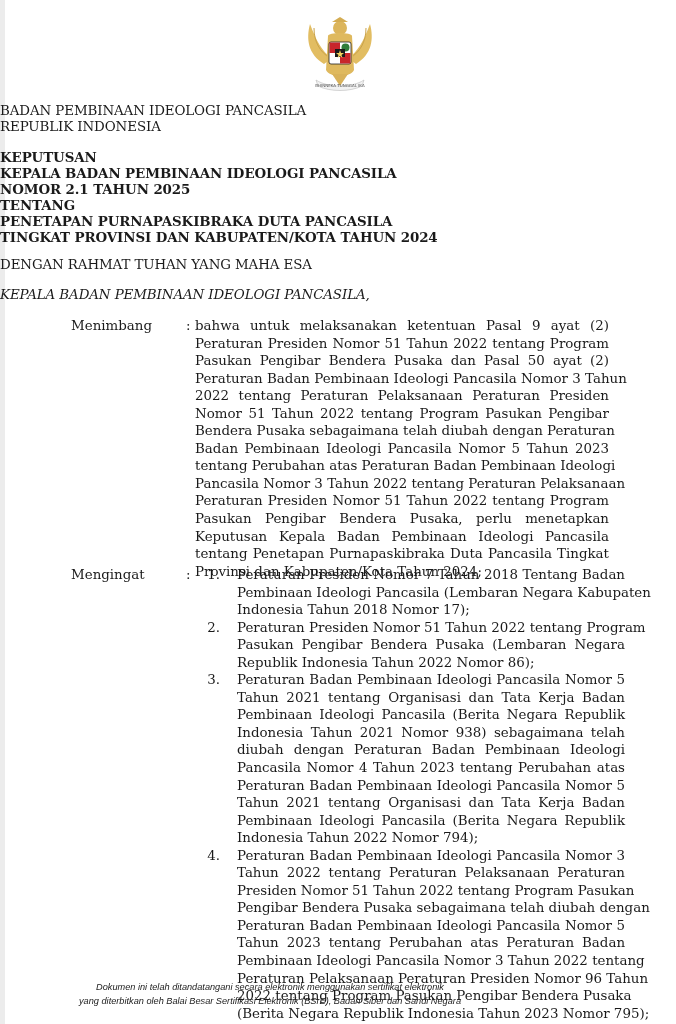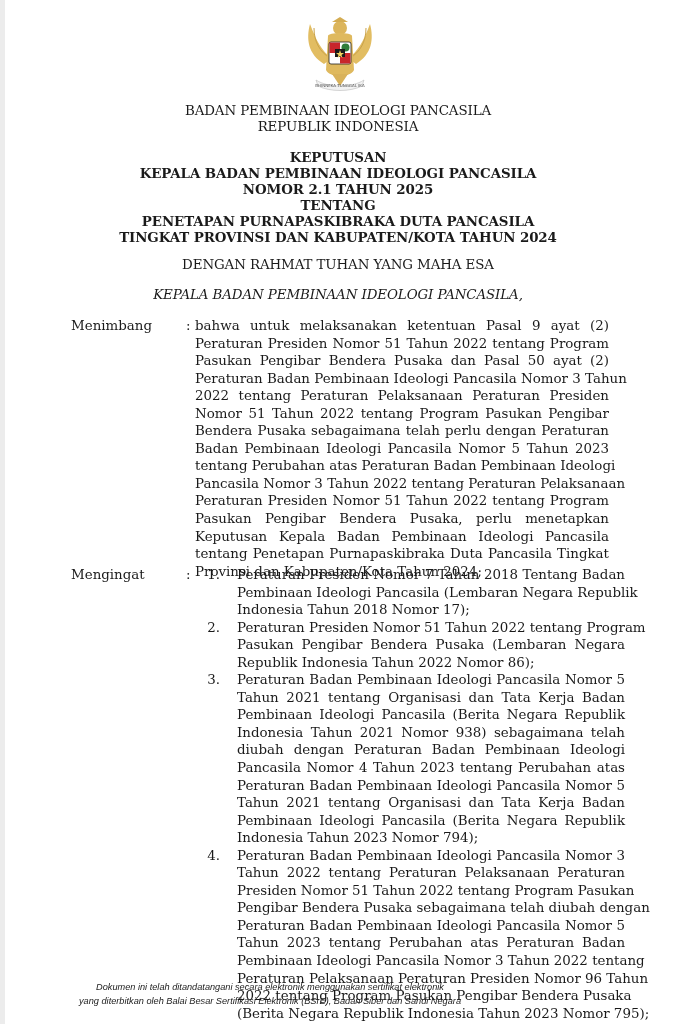--- a/index.html
+++ b/index.html
@@ -4,21 +4,21 @@
 <style>
   html, body { margin: 0; padding: 0; }
   body {
     width: 676px; height: 1024px; overflow: hidden;
     background: #ffffff; position: relative;
     font-family: "DejaVu Serif", "Liberation Serif", serif;
     color: #1a1a1a;
   }
   .edge { position: absolute; left: 0; top: 0; width: 5px; height: 1024px; background: #ececec; }
   .emblem { position: absolute; left: 302px; top: 14px; width: 76px; height: 82px; }
-  .center-block { position: absolute; left: 0; width: 676px; text-align: center; font-size: 13.4px; line-height: 16px; letter-spacing: -0.1px; }
+  .center-block { position: absolute; left: 0; width: 676px; font-size: 13.4px; line-height: 16px; letter-spacing: -0.1px; }
   .center-block div { white-space: nowrap; }
   .section { position: absolute; left: 71px; width: 544px; font-size: 13.4px; line-height: 17.55px; }
   .label { position: absolute; left: 0; top: 0; }
   .colon { position: absolute; left: 115px; top: 0; }
   .body-text { position: absolute; left: 124px; width: 414px; text-align: justify; }
   .body-text .ln { display: block; text-align: justify; text-align-last: justify; white-space: nowrap; height: 17.55px; }
   .body-text .ln.last { text-align-last: left; }
   .list-item { position: relative; }
   .list-num { position: absolute; left: 129px; top: 0; width: 20px; text-align: right; }
   .list-body { position: relative; left: 166px; width: 388px; }
@@ -81,41 +81,41 @@
 <div class="section" style="top:317px;">
   <span class="label">Menimbang</span>
   <span class="colon">:</span>
   <div class="body-text">
     <span class="ln">bahwa untuk melaksanakan ketentuan Pasal 9 ayat (2)</span>
     <span class="ln">Peraturan Presiden Nomor 51 Tahun 2022 tentang Program</span>
     <span class="ln">Pasukan Pengibar Bendera Pusaka dan Pasal 50 ayat (2)</span>
     <span class="ln">Peraturan Badan Pembinaan Ideologi Pancasila Nomor 3 Tahun</span>
     <span class="ln">2022 tentang Peraturan Pelaksanaan Peraturan Presiden</span>
     <span class="ln">Nomor 51 Tahun 2022 tentang Program Pasukan Pengibar</span>
-    <span class="ln">Bendera Pusaka sebagaimana telah perlu dengan Peraturan</span>
+    <span class="ln">Bendera Pusaka sebagaimana telah diubah dengan Peraturan</span>
     <span class="ln">Badan Pembinaan Ideologi Pancasila Nomor 5 Tahun 2023</span>
     <span class="ln">tentang Perubahan atas Peraturan Badan Pembinaan Ideologi</span>
     <span class="ln">Pancasila Nomor 3 Tahun 2022 tentang Peraturan Pelaksanaan</span>
     <span class="ln">Peraturan Presiden Nomor 51 Tahun 2022 tentang Program</span>
     <span class="ln">Pasukan Pengibar Bendera Pusaka, perlu menetapkan</span>
     <span class="ln">Keputusan Kepala Badan Pembinaan Ideologi Pancasila</span>
     <span class="ln">tentang Penetapan Purnapaskibraka Duta Pancasila Tingkat</span>
     <span class="ln last">Provinsi dan Kabupaten/Kota Tahun 2024;</span>
   </div>
 </div>
 
 <div class="section" style="top:566px;">
   <span class="label">Mengingat</span>
   <span class="colon">:</span>
 
   <div class="list-item">
     <span class="list-num">1.</span>
     <div class="list-body">
       <span class="ln">Peraturan Presiden Nomor 7 Tahun 2018 Tentang Badan</span>
-      <span class="ln">Pembinaan Ideologi Pancasila (Lembaran Negara Republik</span>
+      <span class="ln">Pembinaan Ideologi Pancasila (Lembaran Negara Kabupaten</span>
       <span class="ln last">Indonesia Tahun 2018 Nomor 17);</span>
     </div>
   </div>
 
   <div class="list-item">
     <span class="list-num">2.</span>
     <div class="list-body">
       <span class="ln">Peraturan Presiden Nomor 51 Tahun 2022 tentang Program</span>
       <span class="ln">Pasukan Pengibar Bendera Pusaka (Lembaran Negara</span>
       <span class="ln last">Republik Indonesia Tahun 2022 Nomor 86);</span>
@@ -127,21 +127,21 @@
     <div class="list-body">
       <span class="ln">Peraturan Badan Pembinaan Ideologi Pancasila Nomor 5</span>
       <span class="ln">Tahun 2021 tentang Organisasi dan Tata Kerja Badan</span>
       <span class="ln">Pembinaan Ideologi Pancasila (Berita Negara Republik</span>
       <span class="ln">Indonesia Tahun 2021 Nomor 938) sebagaimana telah</span>
       <span class="ln">diubah dengan Peraturan Badan Pembinaan Ideologi</span>
       <span class="ln">Pancasila Nomor 4 Tahun 2023 tentang Perubahan atas</span>
       <span class="ln">Peraturan Badan Pembinaan Ideologi Pancasila Nomor 5</span>
       <span class="ln">Tahun 2021 tentang Organisasi dan Tata Kerja Badan</span>
       <span class="ln">Pembinaan Ideologi Pancasila (Berita Negara Republik</span>
-      <span class="ln last">Indonesia Tahun 2023 Nomor 794);</span>
+      <span class="ln last">Indonesia Tahun 2022 Nomor 794);</span>
     </div>
   </div>
 
   <div class="list-item">
     <span class="list-num">4.</span>
     <div class="list-body">
       <span class="ln">Peraturan Badan Pembinaan Ideologi Pancasila Nomor 3</span>
       <span class="ln">Tahun 2022 tentang Peraturan Pelaksanaan Peraturan</span>
       <span class="ln">Presiden Nomor 51 Tahun 2022 tentang Program Pasukan</span>
       <span class="ln">Pengibar Bendera Pusaka sebagaimana telah diubah dengan</span>

